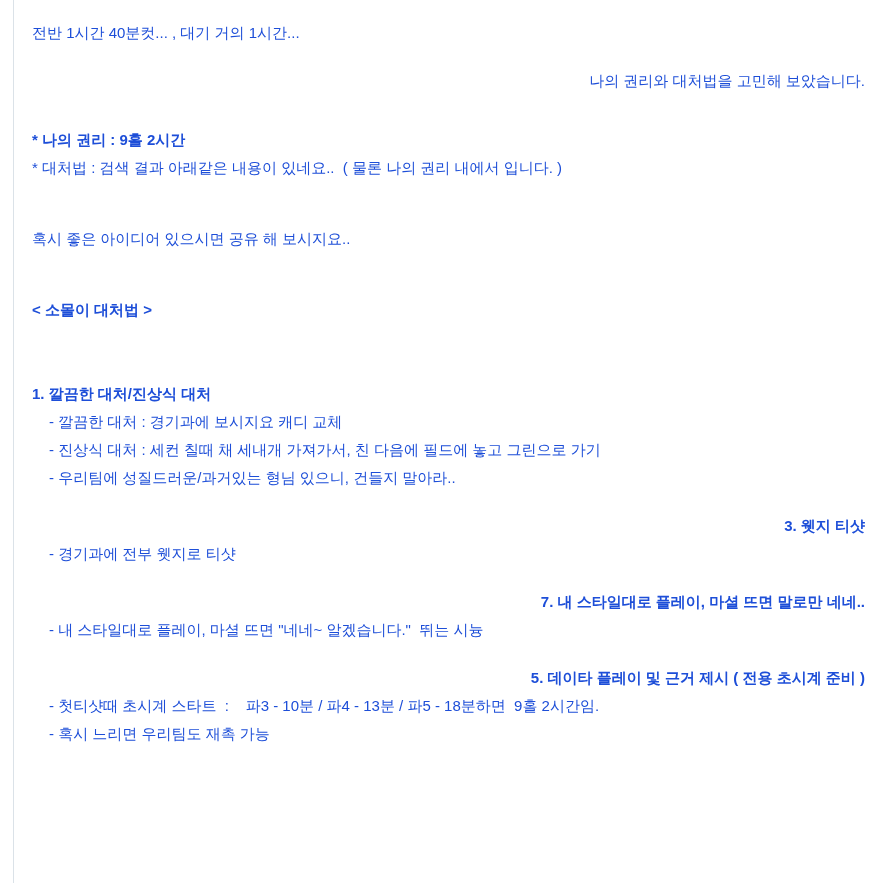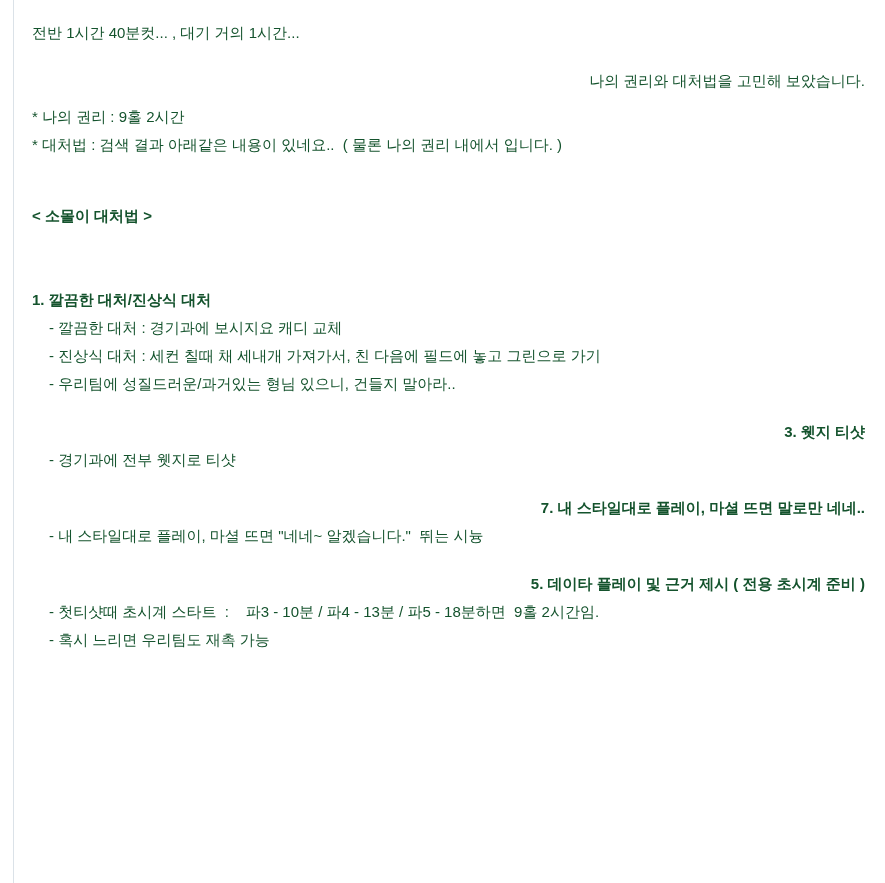--- a/index.html
+++ b/index.html
@@ -26,46 +26,47 @@
   }
   .content {
     position: absolute;
     left: 32px;
     top: 19px;
     right: 20px;
   }
   .line {
     font-size: 15px;
     line-height: 28px;
-    color: #14532d;
+    color: #1d4ed8;
     white-space: pre-wrap;
     letter-spacing: 0;
   }
   .bold { font-weight: bold; }
   .sub { padding-left: 17px; }
-  .gap-24 { margin-top: 8px; }
+  .gap-24 { margin-top: 31px; font-weight: bold; }
   .gap-28 { margin-top: 20px; text-align: right; }
   .gap-43 { margin-top: 43px; }
   .gap-56 { margin-top: 56px; }
 </style>
 </head>
 <body>
 
 <div class="page">
   <div class="left-divider"></div>
 
   <div class="content">
 
     <div class="line">전반 1시간 40분컷... , 대기 거의 1시간...</div>
 
     <div class="line gap-28">나의 권리와 대처법을 고민해 보았습니다.</div>
 
     <div class="line gap-24">* 나의 권리 : 9홀 2시간</div>
     <div class="line">* 대처법 : 검색 결과 아래같은 내용이 있네요..  ( 물론 나의 권리 내에서 입니다. )</div>
 
+    <div class="line gap-43">혹시 좋은 아이디어 있으시면 공유 해 보시지요..</div>
 
     <div class="line bold gap-43">&lt; 소몰이 대처법 &gt;</div>
 
     <div class="line bold gap-56">1. 깔끔한 대처/진상식 대처</div>
     <div class="line sub">- 깔끔한 대처 : 경기과에 보시지요 캐디 교체</div>
     <div class="line sub">- 진상식 대처 : 세컨 칠때 채 세내개 가져가서, 친 다음에 필드에 놓고 그린으로 가기</div>
 
     <div class="line sub">- 우리팀에 성질드러운/과거있는 형님 있으니, 건들지 말아라..</div>
 
     <div class="line bold gap-28">3. 웻지 티샷</div>

